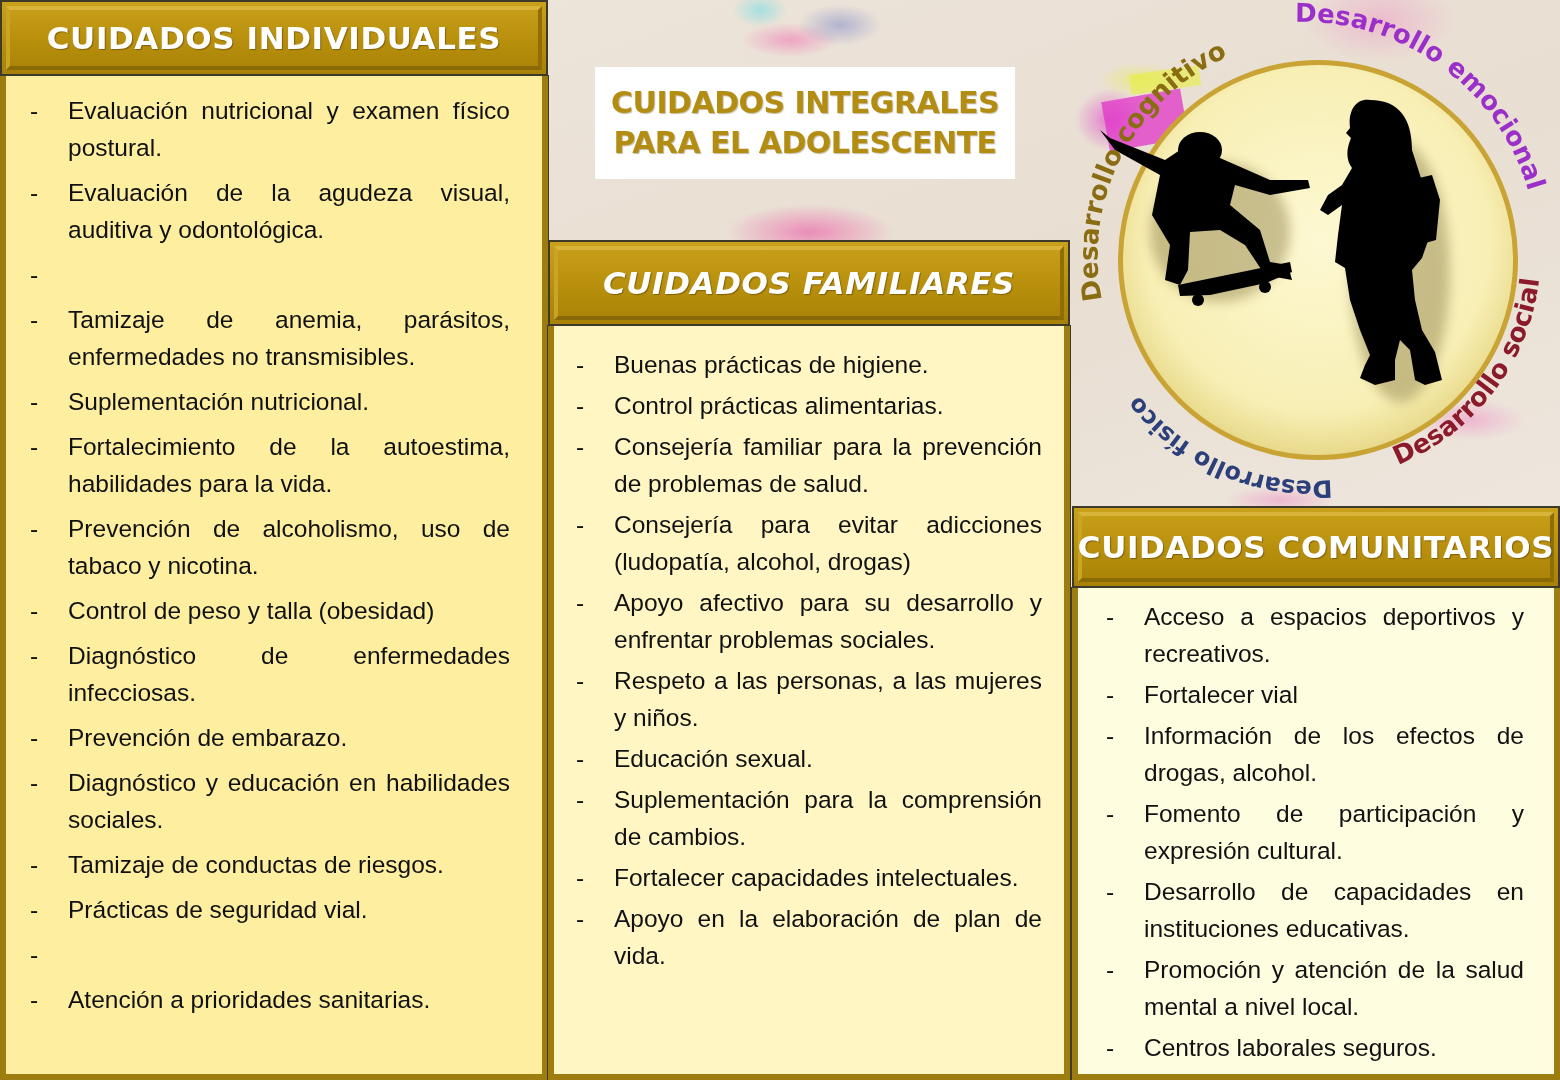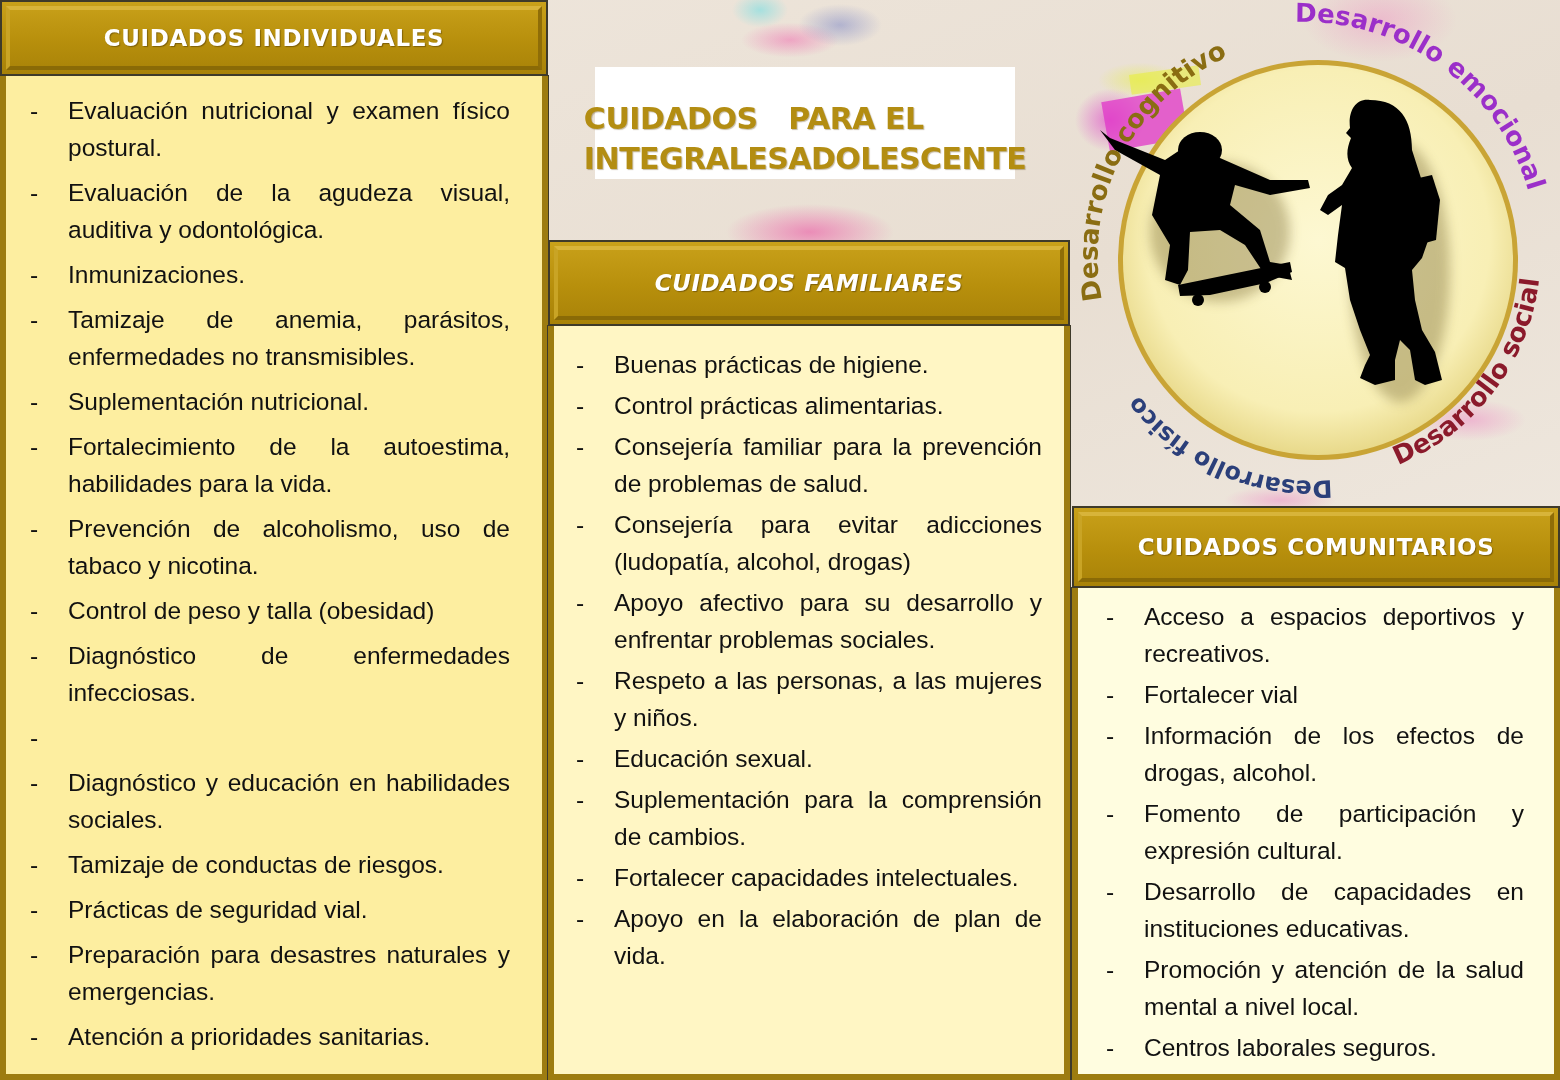--- a/index.html
+++ b/index.html
@@ -42,21 +42,21 @@
       border-left: 4px solid #c9a425;
       border-bottom: 4px solid #8a6a06;
       border-right: 4px solid #8f6d07;
       pointer-events: none;
     }
     .panel-title {
       position: relative;
       color: #ffffff;
       font-family: "DejaVu Sans", sans-serif;
       font-weight: bold;
-      font-size: 23px;
+      font-size: 31px;
       letter-spacing: 0.6px;
       text-shadow: 1px 1px 1px rgba(60,40,0,0.45);
     }
     .panel-body {
       position: absolute; left: 0; right: 0; bottom: 0;
       border-left: 6px solid #9d7c10;
       border-right: 6px solid #9d7c10;
       border-bottom: 6px solid #9d7c10;
       outline: 1px solid #3e3a2a;
     }
@@ -89,21 +89,21 @@
     #p-com { left: 1072px; top: 506px; width: 488px; height: 574px; border: none; box-shadow: none; }
     #p-com .panel-header { height: 82px; text-align: right; }
     #p-com .panel-body { top: 82px; background: #fffde0; }
     #p-com .list { position: absolute; left: 16px; top: 10px; width: 430px; }
     #p-com .list li { margin-bottom: 4px; }
 
     
     #title-box {
       position: absolute; left: 595px; top: 67px; width: 420px; height: 112px;
       background: #ffffff;
-      display: flex; flex-direction: row; align-items: flex-end; justify-content: center;
+      display: flex; flex-direction: column; align-items: center; justify-content: center;
     }
     #title-box span {
       font-family: "DejaVu Sans", sans-serif;
       font-weight: bold;
       color: #b38d12;
       font-size: 30px;
       line-height: 40px;
       letter-spacing: -0.5px;
       text-shadow: 1px 1px 1px rgba(90,60,0,0.35);
     }
@@ -128,21 +128,20 @@
         <li>
           <span class="dash">-</span>
           <span class="txt">Evaluación nutricional y examen físico postural.</span>
         </li>
         <li>
           <span class="dash">-</span>
           <span class="txt">Evaluación de la agudeza visual, auditiva y odontológica.</span>
         </li>
         <li>
           <span class="dash">-</span>
-          <span class="txt">Inmunizaciones.</span>
         </li>
         <li>
           <span class="dash">-</span>
           <span class="txt">Tamizaje de anemia, parásitos, enfermedades no transmisibles.</span>
         </li>
         <li>
           <span class="dash">-</span>
           <span class="txt">Suplementación nutricional.</span>
         </li>
         <li>
@@ -156,36 +155,36 @@
         <li>
           <span class="dash">-</span>
           <span class="txt">Control de peso y talla (obesidad)</span>
         </li>
         <li>
           <span class="dash">-</span>
           <span class="txt">Diagnóstico de enfermedades infecciosas.</span>
         </li>
         <li>
           <span class="dash">-</span>
+          <span class="txt">Prevención de embarazo.</span>
         </li>
         <li>
           <span class="dash">-</span>
           <span class="txt">Diagnóstico y educación en habilidades sociales.</span>
         </li>
         <li>
           <span class="dash">-</span>
           <span class="txt">Tamizaje de conductas de riesgos.</span>
         </li>
         <li>
           <span class="dash">-</span>
           <span class="txt">Prácticas de seguridad vial.</span>
         </li>
         <li>
           <span class="dash">-</span>
-          <span class="txt">Preparación para desastres naturales y emergencias.</span>
         </li>
         <li>
           <span class="dash">-</span>
           <span class="txt">Atención a prioridades sanitarias.</span>
         </li>
       </ul>
   </div>
 </section>
 
 <div id="title-box">

